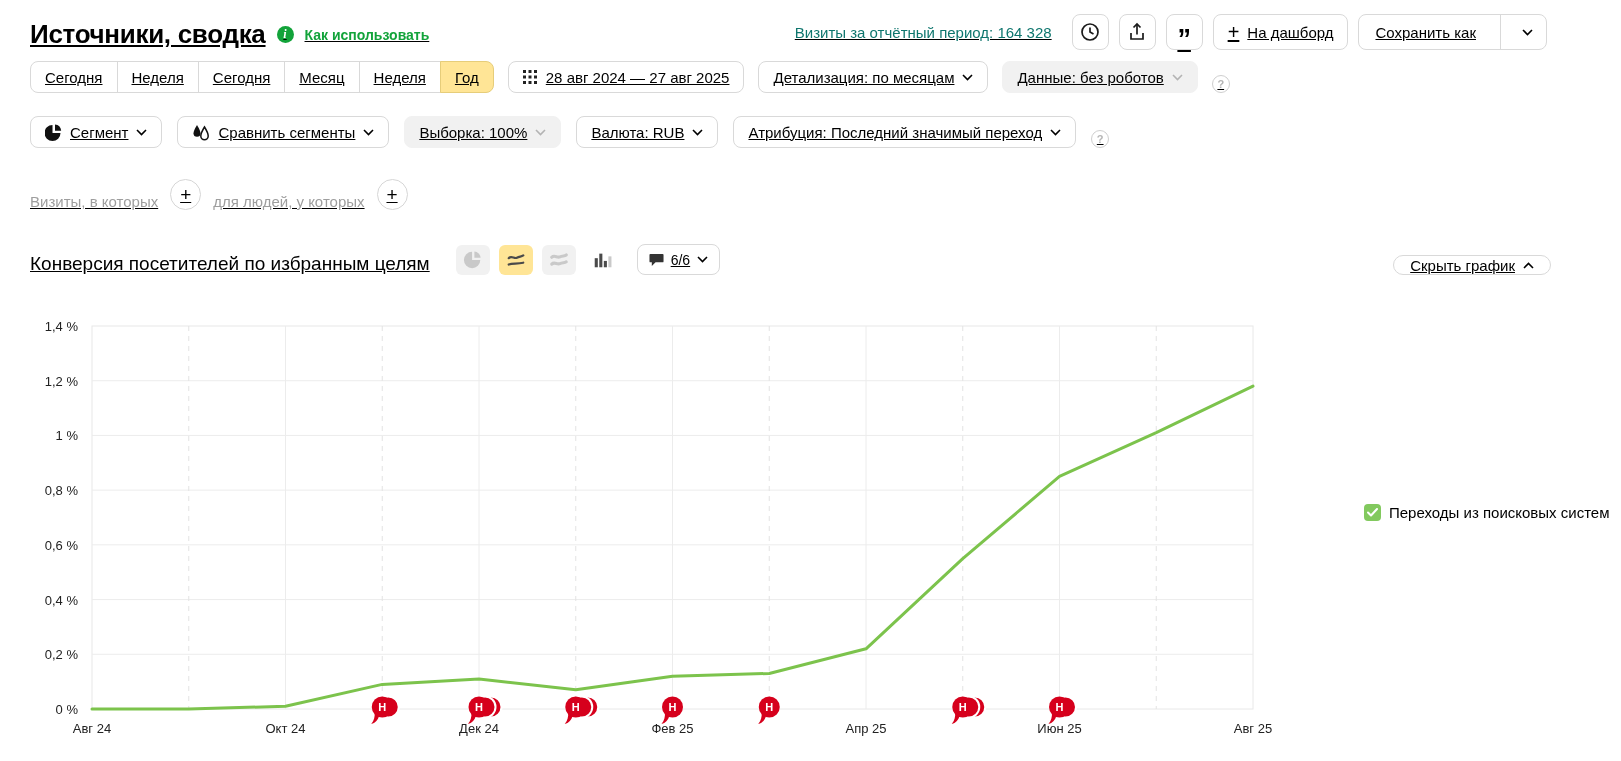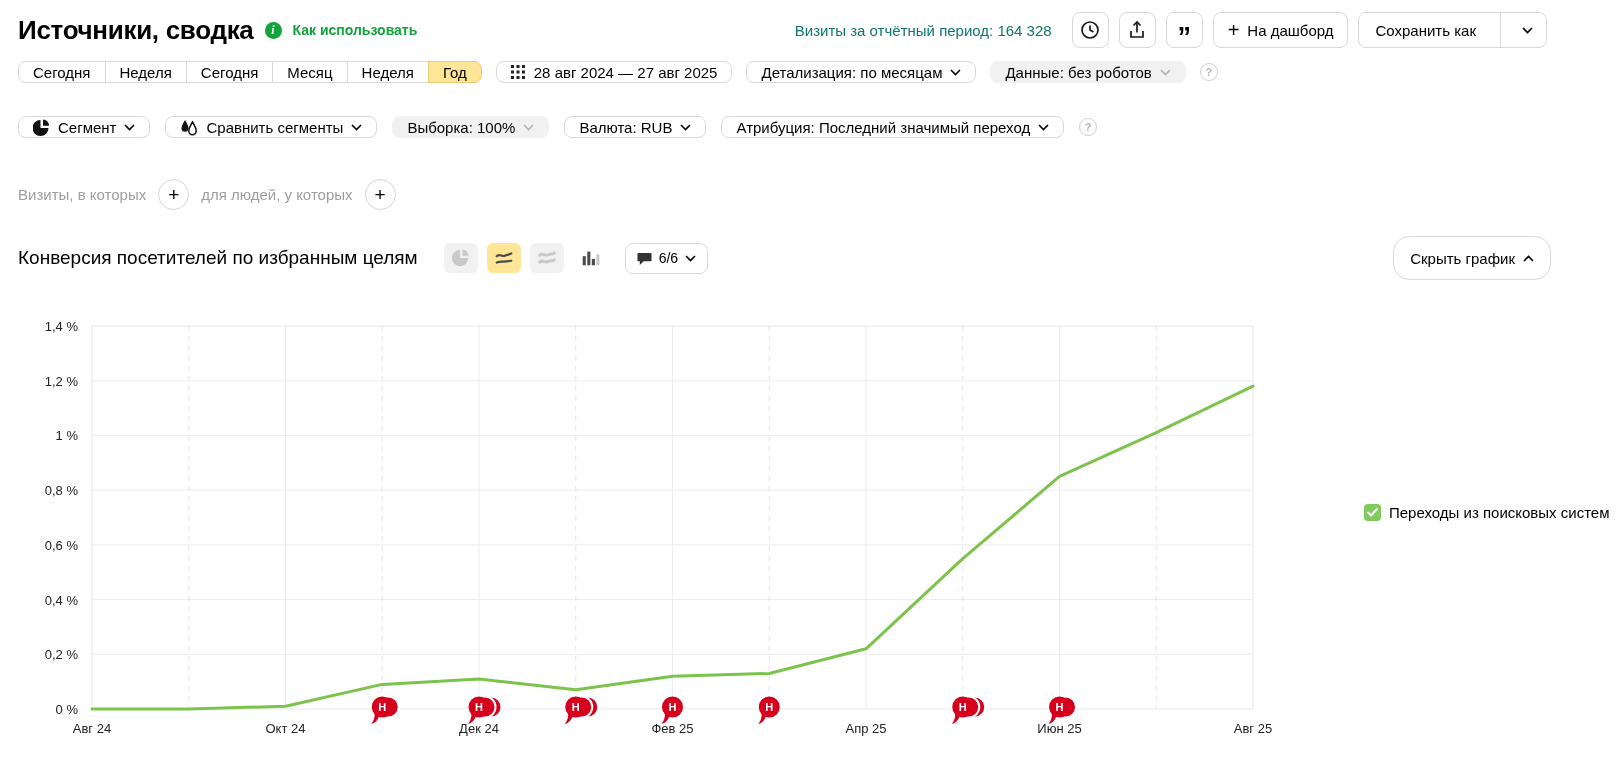--- a/index.html
+++ b/index.html
@@ -1,38 +1,38 @@
 <!DOCTYPE html>
 <html><head>
 <meta charset="utf-8">
 <style>
   * { margin:0; padding:0; box-sizing:border-box; }
   html,body { background:#fff; }
   body {
     width:1621px; height:761px; position:relative; overflow:hidden;
     font-family:"Liberation Sans", sans-serif; color:#000;
   }
-  .row { position:absolute; left:18px; display:flex; align-items:center; }
+  .row { position:absolute; left:30px; display:flex; align-items:flex-end;text-decoration:underline; }
 
   
   .hdr { top:10px; right:74px; height:40px; justify-content:space-between; }
   .hdr-left { display:flex; align-items:center; gap:11px; }
   .page-title { font-size:26px; font-weight:700; letter-spacing:-0.3px; }
   .info-badge { width:17px; height:17px; border-radius:50%; background:#12a33a; color:#fff;
     display:flex; align-items:center; justify-content:center;
     font:italic 700 12px "Liberation Serif", serif; }
   .howto-link { color:#12a33a; font-size:14px; font-weight:700; cursor:pointer; }
   .hdr-right { display:flex; align-items:center; gap:10px; }
   .visits-note { color:#0f766e; font-size:15px; margin-right:10px; }
   .icon-btn { width:37px; height:36px; border:1px solid #d9d9d9; border-radius:8px; background:#fff;
     display:flex; align-items:center; justify-content:center; cursor:pointer; }
   .quote-glyph { font-size:27px; font-weight:700; line-height:10px; margin-top:13px; }
 
   
-  .btn { display:inline-flex; align-items:center; gap:8px; height:22px; padding:0 14px;
+  .btn { display:inline-flex; align-items:center; gap:8px; height:32px; padding:0 14px;
     border:1px solid #d9d9d9; border-radius:8px; background:#fff; font-size:15px;
     white-space:nowrap; cursor:pointer; }
   .btn.tall { height:36px; }
   .btn.disabled { background:#f1f1f1; border-color:#f1f1f1; color:#000000; }
   .btn.disabled .chev { stroke:#b3b3b3; }
   .chev { stroke:#000; fill:none; stroke-width:1.6; width:11px; height:7px; flex:0 0 auto; }
   .chev.up { transform:rotate(180deg); }
   .plus-glyph { font-size:20px; font-weight:400; line-height:1; }
 
   
@@ -57,21 +57,21 @@
 
   
   .r4 { top:241px; right:70px; height:34px; }
   .chart-title { font-size:19px; }
   .ct-icons { display:flex; align-items:center; gap:9px; margin-left:26px; }
   .ct-icon { width:34px; height:30px; border-radius:6px; display:flex; align-items:center;
     justify-content:center; cursor:pointer; }
   .ct-icon.dis { background:#f1f1f1; }
   .ct-icon.active { background:#ffe596; }
   .comments-btn { margin-left:18px; height:31px; padding:0 11px; gap:7px; font-size:14px; }
-  .pill { margin-left:auto; height:44px; border-radius:16px; padding:0 16px; gap:8px; font-size:15px; }
+  .pill { margin-left:auto; height:20px; border-radius:16px; padding:0 16px; gap:8px; font-size:15px; }
 
   
   #conversion-chart { position:absolute; left:0; top:300px; width:1330px; height:460px; }
   .tick { font:13px "Liberation Sans", sans-serif; fill:#222; }
   .marker-label { font:700 11px "Liberation Sans", sans-serif; fill:#fff; }
 
   .legend { position:absolute; left:1320px; top:504px; display:flex; align-items:center; gap:8px; cursor:pointer;padding-left:44px; }
   .legend-box { width:17px; height:17px; border-radius:4px; background:#82c95e; display:flex;
     align-items:center; justify-content:center; }
   .legend-label { font-size:15px; }

